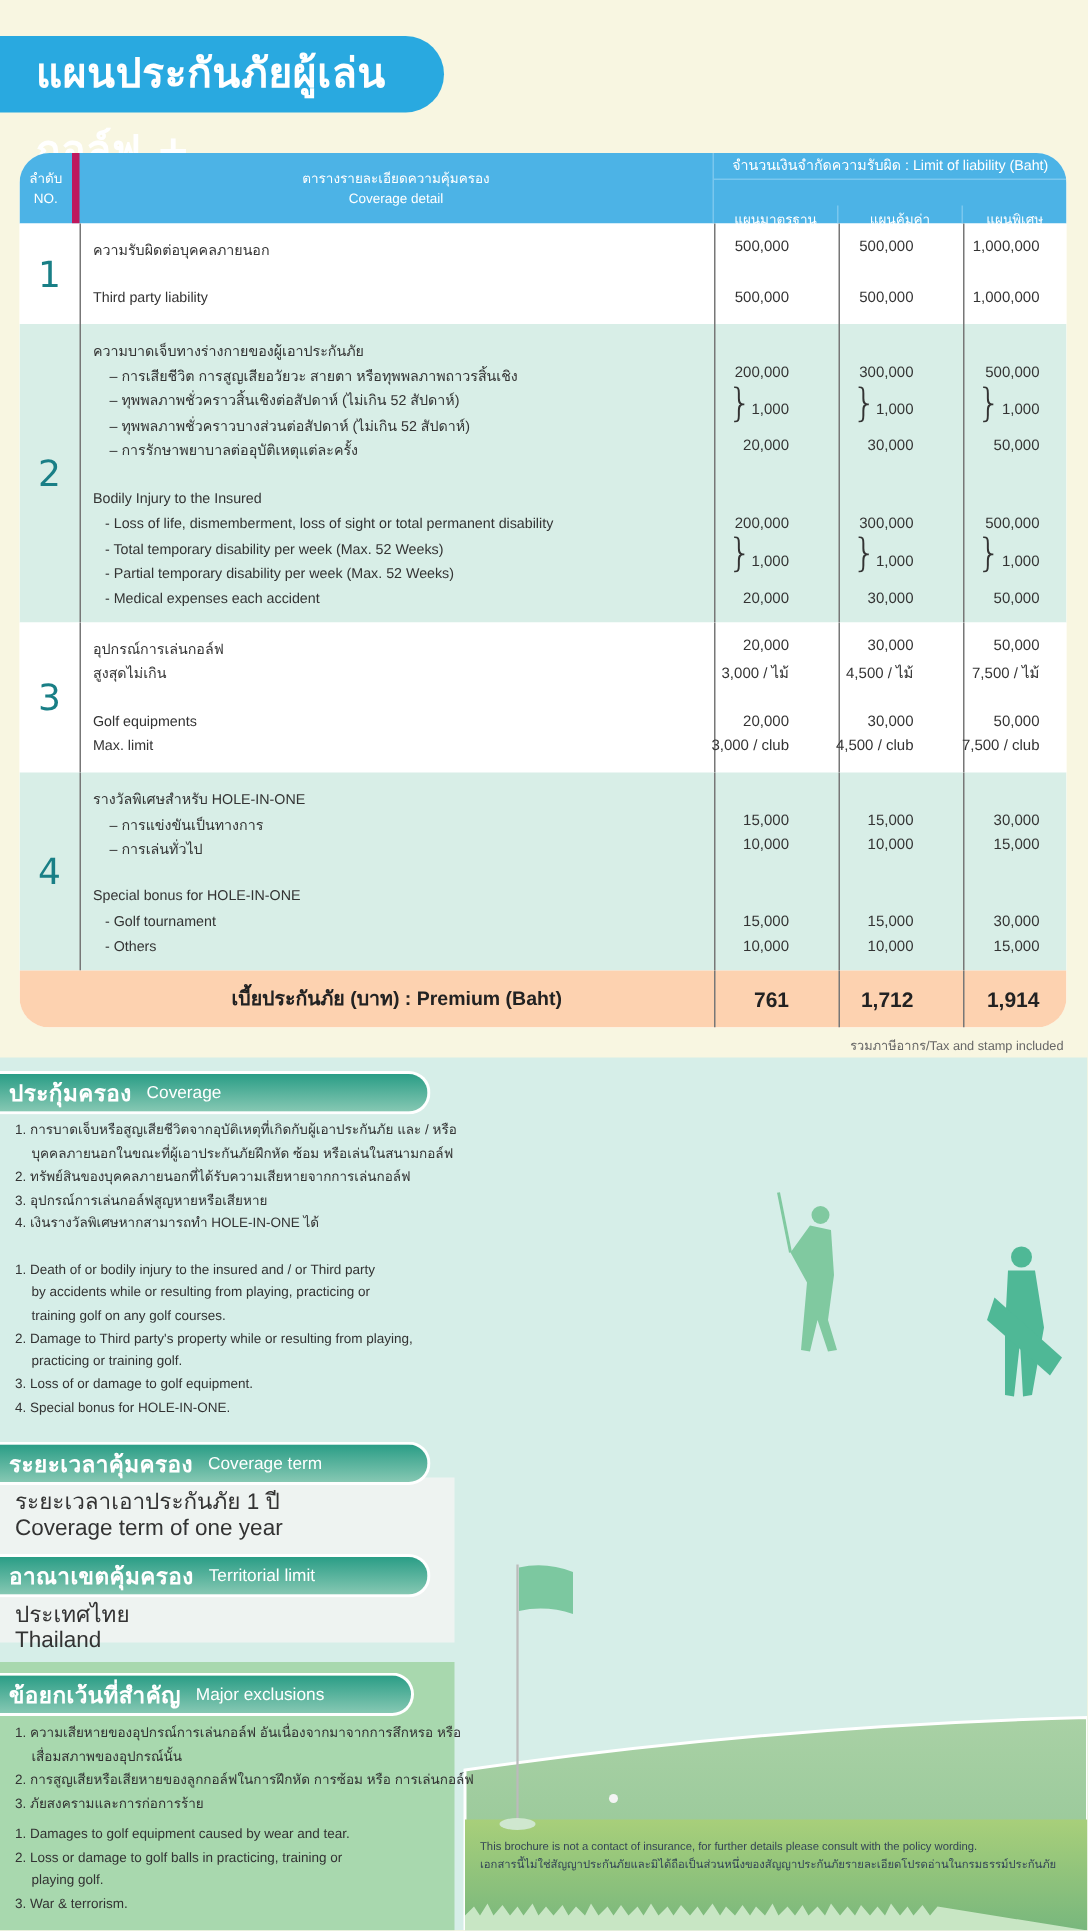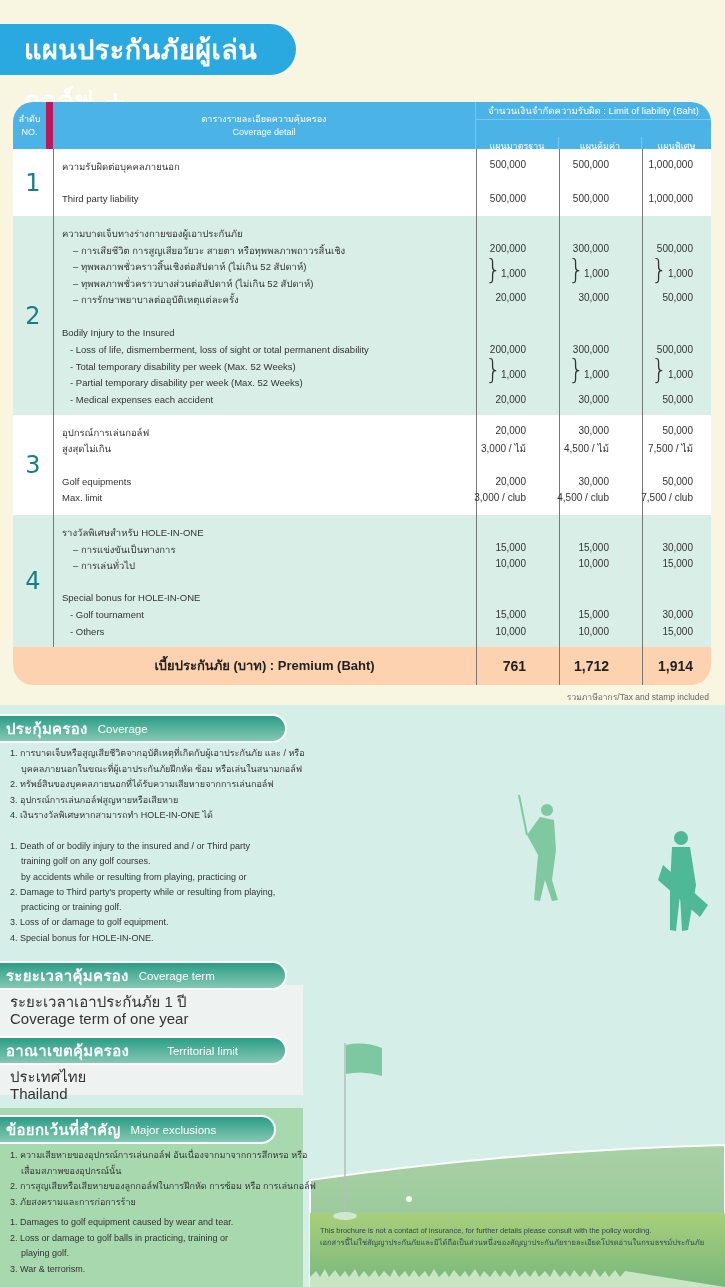--- a/index.html
+++ b/index.html
@@ -5,21 +5,21 @@
   * { box-sizing: border-box; margin: 0; padding: 0; }
   html, body { width: 725px; height: 1287px; overflow: hidden; }
   body { font-family: "Liberation Sans", "DejaVu Sans", sans-serif; background: #f8f6e1; color: #333; position: relative; }
 
   .top { position: absolute; left: 0; top: 0; width: 725px; height: 705px; background: #f8f6e1; }
   .title-pill { position: absolute; left: 0; top: 24px; width: 296px; height: 51px; background: #29a9e0; border-radius: 0 26px 26px 0; color: #fff; font-size: 27px; font-weight: bold; line-height: 51px; padding-left: 24px; letter-spacing: 0.5px; font-family: "DejaVu Sans", sans-serif; }
 
   .table-wrap { position: absolute; left: 13px; top: 102px; width: 698px; height: 583px; border-radius: 20px; overflow: hidden; background: #fff; }
   .thead { position: absolute; left: 0; top: 0; width: 698px; height: 47px; background: #4cb3e6; color: #fff; }
   .th { position: absolute; top: 0; height: 47px; display: flex; flex-direction: column; align-items: center; justify-content: center; font-size: 9px; line-height: 13px; text-align: center; }
-  .th-no { left: 0; width: 40px; border-right: 7px solid #be185d; }
+  .th-no { left: 0; width: 40px; border-right: 5px solid #be185d; }
   .th-detail { left: 40px; width: 423px; border-right: 1px solid #7ac7ee; }
   .th-limit { position: absolute; left: 463px; top: 0; width: 235px; height: 18px; line-height: 18px; font-size: 9.5px; text-align: center; border-bottom: 1px solid #7ac7ee; }
   .th-plan { top: 18px; height: 29px; font-size: 9px; line-height: 12px; margin-top: 17px; }
   .th-plan .sub { font-size: 7.5px; color: #e4f4fc; padding-left: 16px; }
   .th-a { left: 463px; width: 83px; border-right: 1px solid #7ac7ee; }
   .th-b { left: 546px; width: 83px; border-right: 1px solid #7ac7ee; }
   .th-c { left: 629px; width: 69px; }
 
   .row { position: absolute; left: 0; width: 698px; }
   .row.white { background: #fff; }
@@ -244,39 +244,39 @@
   </div>
   <div class="list" style="top:41px;">
     <div class="item">1. การบาดเจ็บหรือสูญเสียชีวิตจากอุบัติเหตุที่เกิดกับผู้เอาประกันภัย และ / หรือ</div>
     <div class="cont">บุคคลภายนอกในขณะที่ผู้เอาประกันภัยฝึกหัด ซ้อม หรือเล่นในสนามกอล์ฟ</div>
     <div class="item">2. ทรัพย์สินของบุคคลภายนอกที่ได้รับความเสียหายจากการเล่นกอล์ฟ</div>
     <div class="item">3. อุปกรณ์การเล่นกอล์ฟสูญหายหรือเสียหาย</div>
     <div class="item">4. เงินรางวัลพิเศษหากสามารถทำ HOLE-IN-ONE ได้</div>
   </div>
   <div class="list" style="top:134px;line-height:15.3px;">
     <div class="item">1. Death of or bodily injury to the insured and / or Third party</div>
+    <div class="cont">by accidents while or resulting from playing, practicing or</div>
     <div class="cont">training golf on any golf courses.</div>
-    <div class="cont">by accidents while or resulting from playing, practicing or</div>
     <div class="item">2. Damage to Third party's property while or resulting from playing,</div>
     <div class="cont">practicing or training golf.</div>
     <div class="item">3. Loss of or damage to golf equipment.</div>
     <div class="item">4. Special bonus for HOLE-IN-ONE.</div>
   </div>
 
   <div class="panel-grey"></div>
   <div class="sec-bar" style="top:256px;width:287px;">
     <span class="th-title">ระยะเวลาคุ้มครอง</span>
     <span class="en-title">Coverage term</span>
   </div>
   <div class="plain" style="top:288px;">
     <div>ระยะเวลาเอาประกันภัย 1 ปี</div>
     <div>Coverage term of one year</div>
   </div>
 
-  <div class="sec-bar" style="top:331px;width:287px;gap:28px;">
+  <div class="sec-bar" style="top:331px;width:287px;">
     <span class="th-title">อาณาเขตคุ้มครอง</span>
     <span class="en-title">Territorial limit</span>
   </div>
   <div class="plain" style="top:363px;">
     <div>ประเทศไทย</div>
     <div>Thailand</div>
   </div>
 
   <div class="panel-green"></div>
   <div class="sec-bar" style="top:410px;width:276px;">

